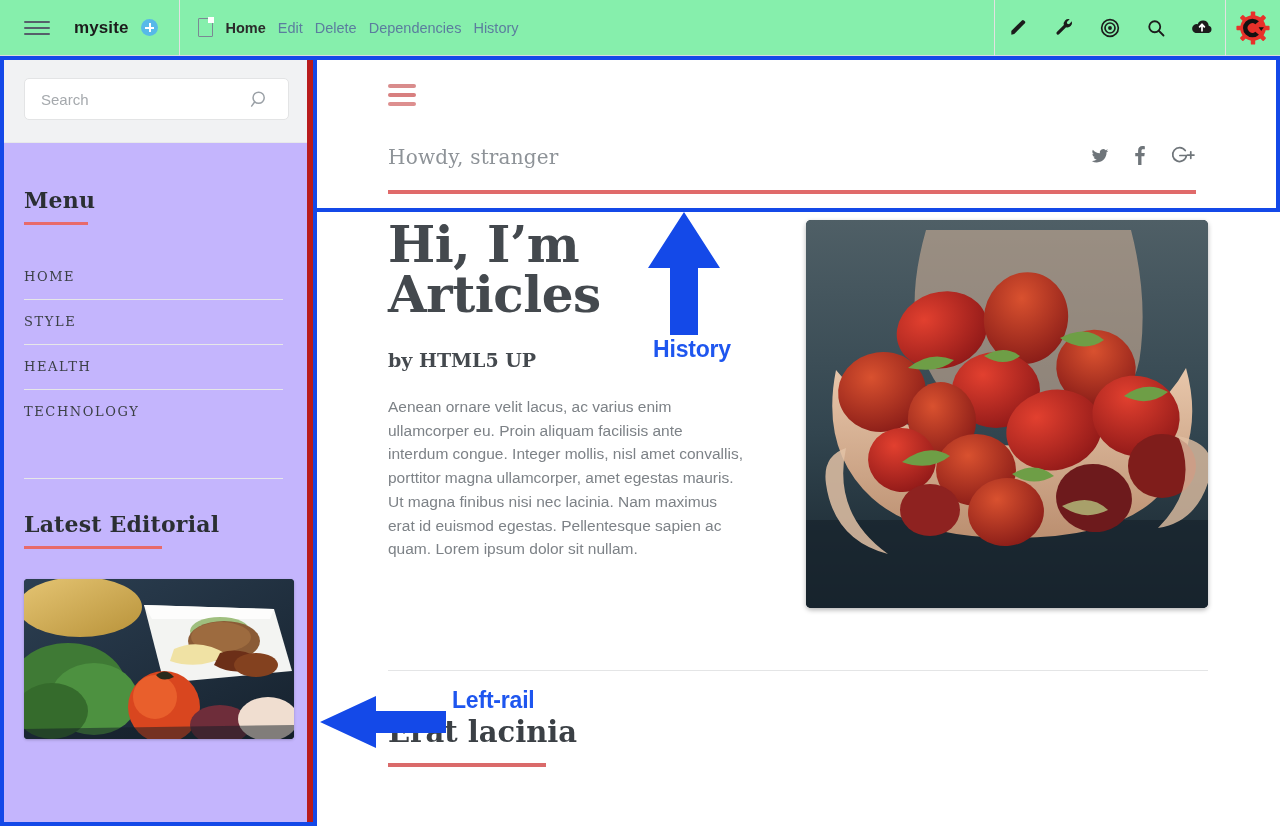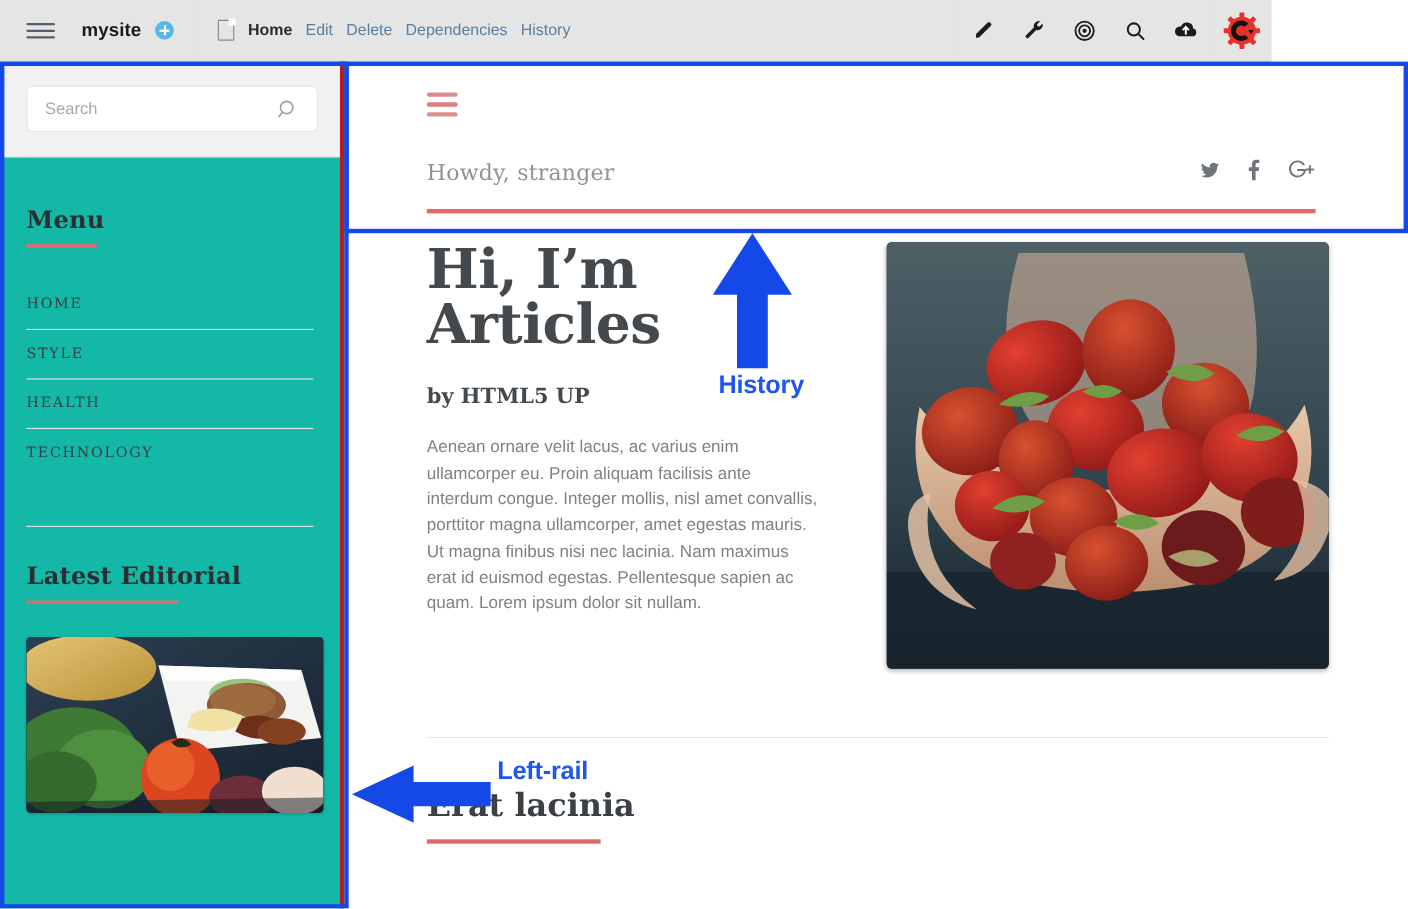--- a/index.html
+++ b/index.html
@@ -6,22 +6,22 @@
   html, body {
     width: 1280px; height: 826px;
     overflow: hidden;
     background: #ffffff;
     font-family: "Liberation Sans", sans-serif;
   }
   #page { position: relative; width: 1280px; height: 826px; background: #fff; }
 
   
   .cms-bar {
-    position: absolute; top: 0; left: 0; width: 1156px; height: 56px;
-    background: #e5e5e5;
+    position: absolute; top: 0; left: 0; width: 1280px; height: 56px;
+    background: #86efac;
     border-bottom: 1px solid #dcdcdc;
     display: flex; align-items: center;
   }
   .cms-left { display: flex; align-items: center; height: 100%; padding-left: 24px; }
   .hamburger-btn {
     width: 26px; height: 26px; display: flex; flex-direction: column;
     justify-content: center; gap: 4px; cursor: pointer;
   }
   .hamburger-btn i { display: block; height: 2px; background: #555f6a; border-radius: 1px; }
   .site-name {
@@ -70,22 +70,22 @@
     justify-content: center; cursor: pointer; color: #1c1c1c;
   }
   .logo-cell {
     width: 54px; height: 56px; display: flex; align-items: center;
     justify-content: center; cursor: pointer;
   }
 
   
   .sidebar {
     position: absolute; left: 0; top: 56px; width: 313px; height: 770px;
-    background: #14b8a6;
-    border-right: 4px solid #b91c1c;
+    background: #c4b5fd;
+    border-right: 6px solid #b91c1c;
   }
   .search-zone {
     padding: 22px 24px 22px 24px;
     border-bottom: 1px solid #e8e9ea;
     background: #f1f2f3;
   }
   .search-wrap { position: relative; }
   .search-input {
     width: 265px; height: 42px;
     background: #fff; border: 1px solid #e3e4e5; border-radius: 5px;

